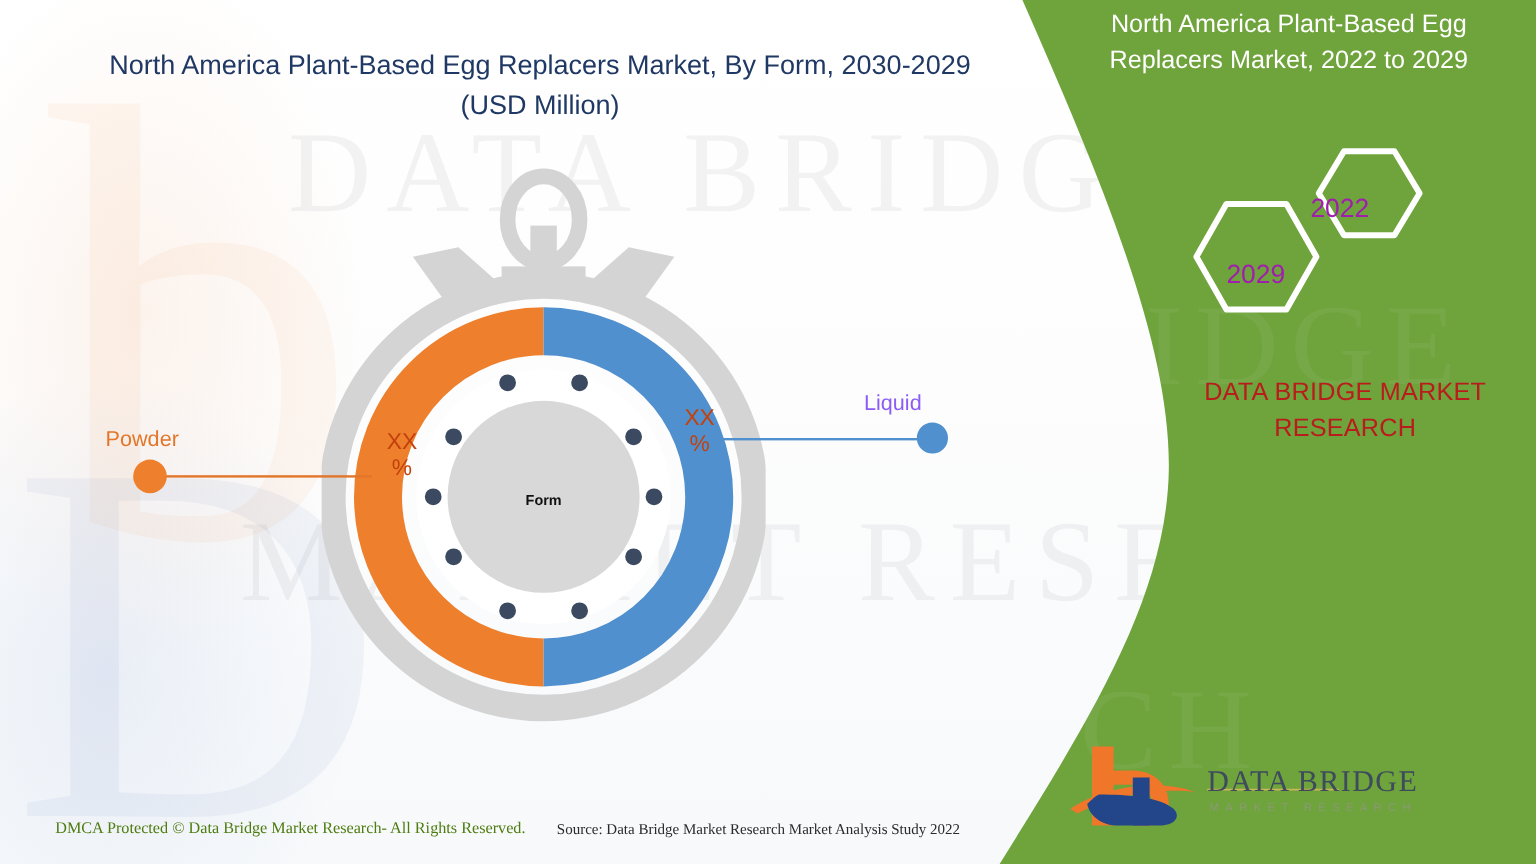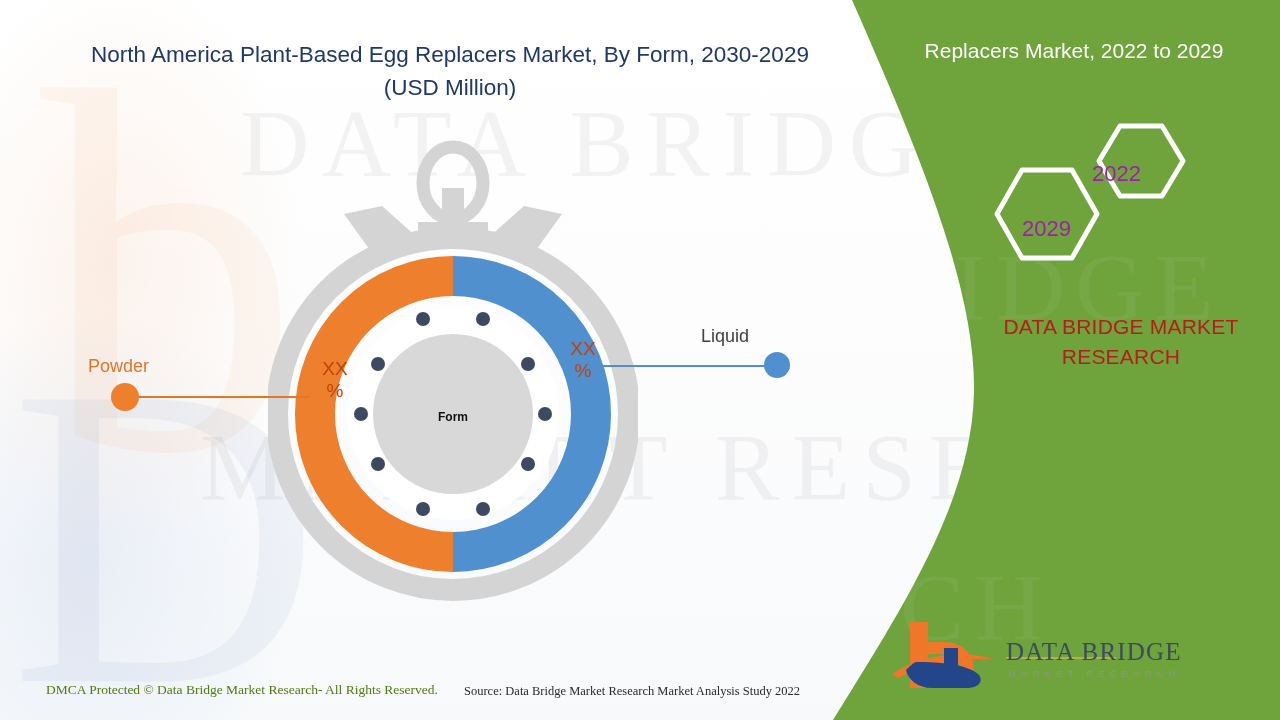--- a/index.html
+++ b/index.html
@@ -142,21 +142,21 @@
   .leader-line { position: absolute; height: 2px; }
   .leader-dot  { position: absolute; border-radius: 50%; }
   .legend-label { position: absolute; font-size: 18px; }
 
   .line-powder { left: 125px; top: 396px; width: 185px; background: #e2762a; }
   .dot-powder  { left: 111px; top: 383px; width: 28px; height: 28px; background: #ee7f2d; }
   .label-powder{ left: 88px;  top: 356px; color: #e2762a; }
 
   .line-liquid { left: 596px; top: 365px; width: 186px; background: #5090ce; }
   .dot-liquid  { left: 764px; top: 352px; width: 26px; height: 26px; background: #5090ce; }
-  .label-liquid{ left: 701px; top: 326px; color: #404040; text-align: right; }
+  .label-liquid{ left: 720px; top: 326px; color: #8b5cf6; text-align: right; }
 
   
   .footer-dmca {
     position: absolute;
     left: 30px;
     top: 682px;
     font-family: "Liberation Serif", serif;
     font-size: 13.5px;
     color: #4d7c0f;
     margin-left: 16px;
@@ -213,21 +213,21 @@
       <text x="900" y="640" font-family="Liberation Serif, serif" font-size="96" fill="#ffffff" letter-spacing="10">CH</text>
     </g>
   </svg>
 
   <div class="chart-title">
     <span>North America Plant-Based Egg Replacers Market, By Form, 2030-2029</span><br>
     <span>(USD Million)</span>
   </div>
 
   <div class="panel-title">
-    <br>
+    <span>North America Plant-Based Egg</span><br>
     <span>Replacers Market, 2022 to 2029</span>
   </div>
 
   <div class="hex-wrap">
     <svg width="220" height="190" viewBox="0 0 220 190">
 
       <path d="M 140 18 L 182 18 L 203 53 L 182 88 L 140 88 L 119 53 Z" fill="none" stroke="#ffffff" stroke-width="5" stroke-linejoin="round"></path>
 
       <path d="M 42 62 L 92 62 L 117 106 L 92 150 L 42 150 L 17 106 Z" fill="none" stroke="#ffffff" stroke-width="5" stroke-linejoin="round"></path>
     </svg>

